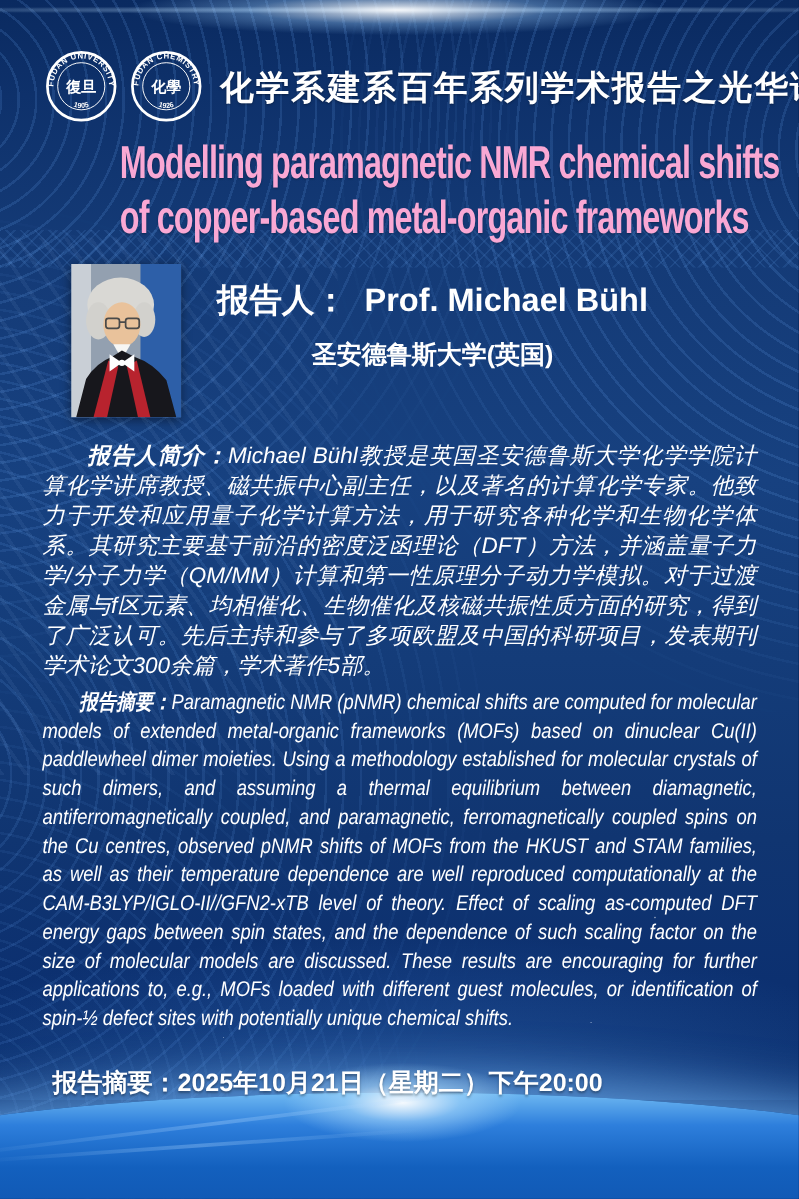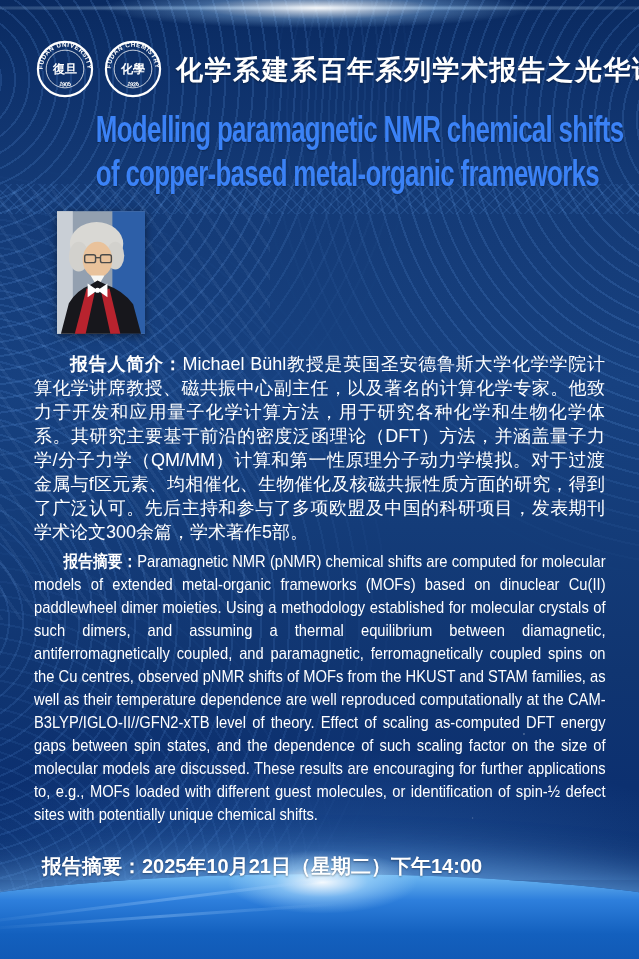--- a/index.html
+++ b/index.html
@@ -49,32 +49,32 @@
   .ray{position:absolute;height:3px;background:linear-gradient(90deg,transparent,rgba(175,215,255,.32),transparent);}
   .ray1{left:-40px;top:897px;width:430px;transform:rotate(-7deg);}
   .ray2{left:-20px;top:915px;width:360px;transform:rotate(-4deg);}
   
   .logos{position:absolute;left:36px;top:40px;display:flex;gap:10px;}
   .seal{width:58px;height:58px;display:block;}
   .series-title{position:absolute;left:176px;top:52px;font-size:27px;font-weight:bold;
     letter-spacing:1.5px;white-space:nowrap;text-shadow:0 1px 2px rgba(0,0,0,.35);}
   
   .main-title{position:absolute;left:0;top:108px;width:100%;text-align:center;
-    color:#3b82f6;font-weight:bold;}
+    color:#f9a8d4;font-weight:bold;}
   .title-line{display:block;white-space:nowrap;font-size:37px;line-height:44px;
     letter-spacing:-1px;transform:scaleX(.70);text-shadow:0 1px 2px rgba(0,0,0,.3);}
   
   .photo{position:absolute;left:57px;top:211px;width:88px;height:123px;display:block;
     box-shadow:0 2px 8px rgba(0,0,0,.45);}
   .speaker-text{position:absolute;left:146px;top:223px;width:400px;text-align:center;}
   .speaker-name-line{font-size:26px;font-weight:bold;white-space:nowrap;}
   .speaker-name-line .sp{display:inline-block;width:14px;}
   .affiliation{margin-top:12px;font-size:20px;font-weight:bold;}
   
-  .content{position:absolute;left:34px;top:352px;width:571px;}
+  .content{position:absolute;left:34px;top:352px;width:571px;font-style:italic;}
   .content p{margin:0;text-align:justify;text-indent:2em;}
   .bio{font-size:18px;line-height:24px;margin-bottom:6px !important;}
   .abstract{width:660px;font-size:17px;line-height:23px;
     transform:scaleX(.866);transform-origin:left top;}
   .content b{font-weight:bold;}
   
   .footer-line{position:absolute;left:42px;font-size:20px;font-weight:bold;white-space:nowrap;
     text-shadow:0 1px 2px rgba(0,0,0,.35);}
   .footer-time{top:853px;}
   .footer-loc{top:893px;}
@@ -152,21 +152,25 @@
     <line x1="39" y1="47" x2="44" y2="47" stroke="#4a4a4a" stroke-width="1.4"></line>
     <polygon points="34,65 48,65 41,77" fill="#f6f6f4"></polygon>
     <path d="M4,124 L12,93 Q20,80 33,75 L41,70 L51,75 Q66,80 77,94 L85,124 Z" fill="#17171c"></path>
     <polygon points="18,124 30,78 38,83 29,124" fill="#b8232e"></polygon>
     <polygon points="64,124 53,78 45,83 54,124" fill="#b8232e"></polygon>
     <polygon points="41,80 31,73 31,87" fill="#ffffff"></polygon>
     <polygon points="41,80 51,73 51,87" fill="#ffffff"></polygon>
     <circle cx="41" cy="80" r="2.6" fill="#ffffff"></circle>
   </svg>
 
+  <div class="speaker-text">
+    <div class="speaker-name-line"><span>报告人：</span><span class="sp"></span><span>Prof. Michael Bühl</span></div>
+    <div class="affiliation">圣安德鲁斯大学(英国)</div>
+  </div>
 
   <div class="content">
     <p class="bio"><b>报告人简介：</b><span>Michael Bühl教授是英国圣安德鲁斯大学化学学院计算化学讲席教授、磁共振中心副主任，以及著名的计算化学专家。他致力于开发和应用量子化学计算方法，用于研究各种化学和生物化学体系。其研究主要基于前沿的密度泛函理论（DFT）方法，并涵盖量子力学/分子力学（QM/MM）计算和第一性原理分子动力学模拟。对于过渡金属与f区元素、均相催化、生物催化及核磁共振性质方面的研究，得到了广泛认可。先后主持和参与了多项欧盟及中国的科研项目，发表期刊学术论文300余篇，学术著作5部。</span></p>
     <p class="abstract"><b>报告摘要：</b><span>Paramagnetic NMR (pNMR) chemical shifts are computed for molecular models of extended metal-organic frameworks (MOFs) based on dinuclear Cu(II) paddlewheel dimer moieties. Using a methodology established for molecular crystals of such dimers, and assuming a thermal equilibrium between diamagnetic, antiferromagnetically coupled, and paramagnetic, ferromagnetically coupled spins on the Cu centres, observed pNMR shifts of MOFs from the HKUST and STAM families, as well as their temperature dependence are well reproduced computationally at the CAM-B3LYP/IGLO-II//GFN2-xTB level of theory. Effect of scaling as-computed DFT energy gaps between spin states, and the dependence of such scaling factor on the size of molecular models are discussed. These results are encouraging for further applications to, e.g., MOFs loaded with different guest molecules, or identification of spin-½ defect sites with potentially unique chemical shifts.</span></p>
   </div>
 
-  <div class="footer-line footer-time"><span>报告摘要：</span><span>2025年10月21日（星期二）下午14:00</span></div>
+  <div class="footer-line footer-time"><span>报告摘要：</span><span>2025年10月21日（星期二）下午20:00</span></div>
 
 </div>
 
 </body></html>

